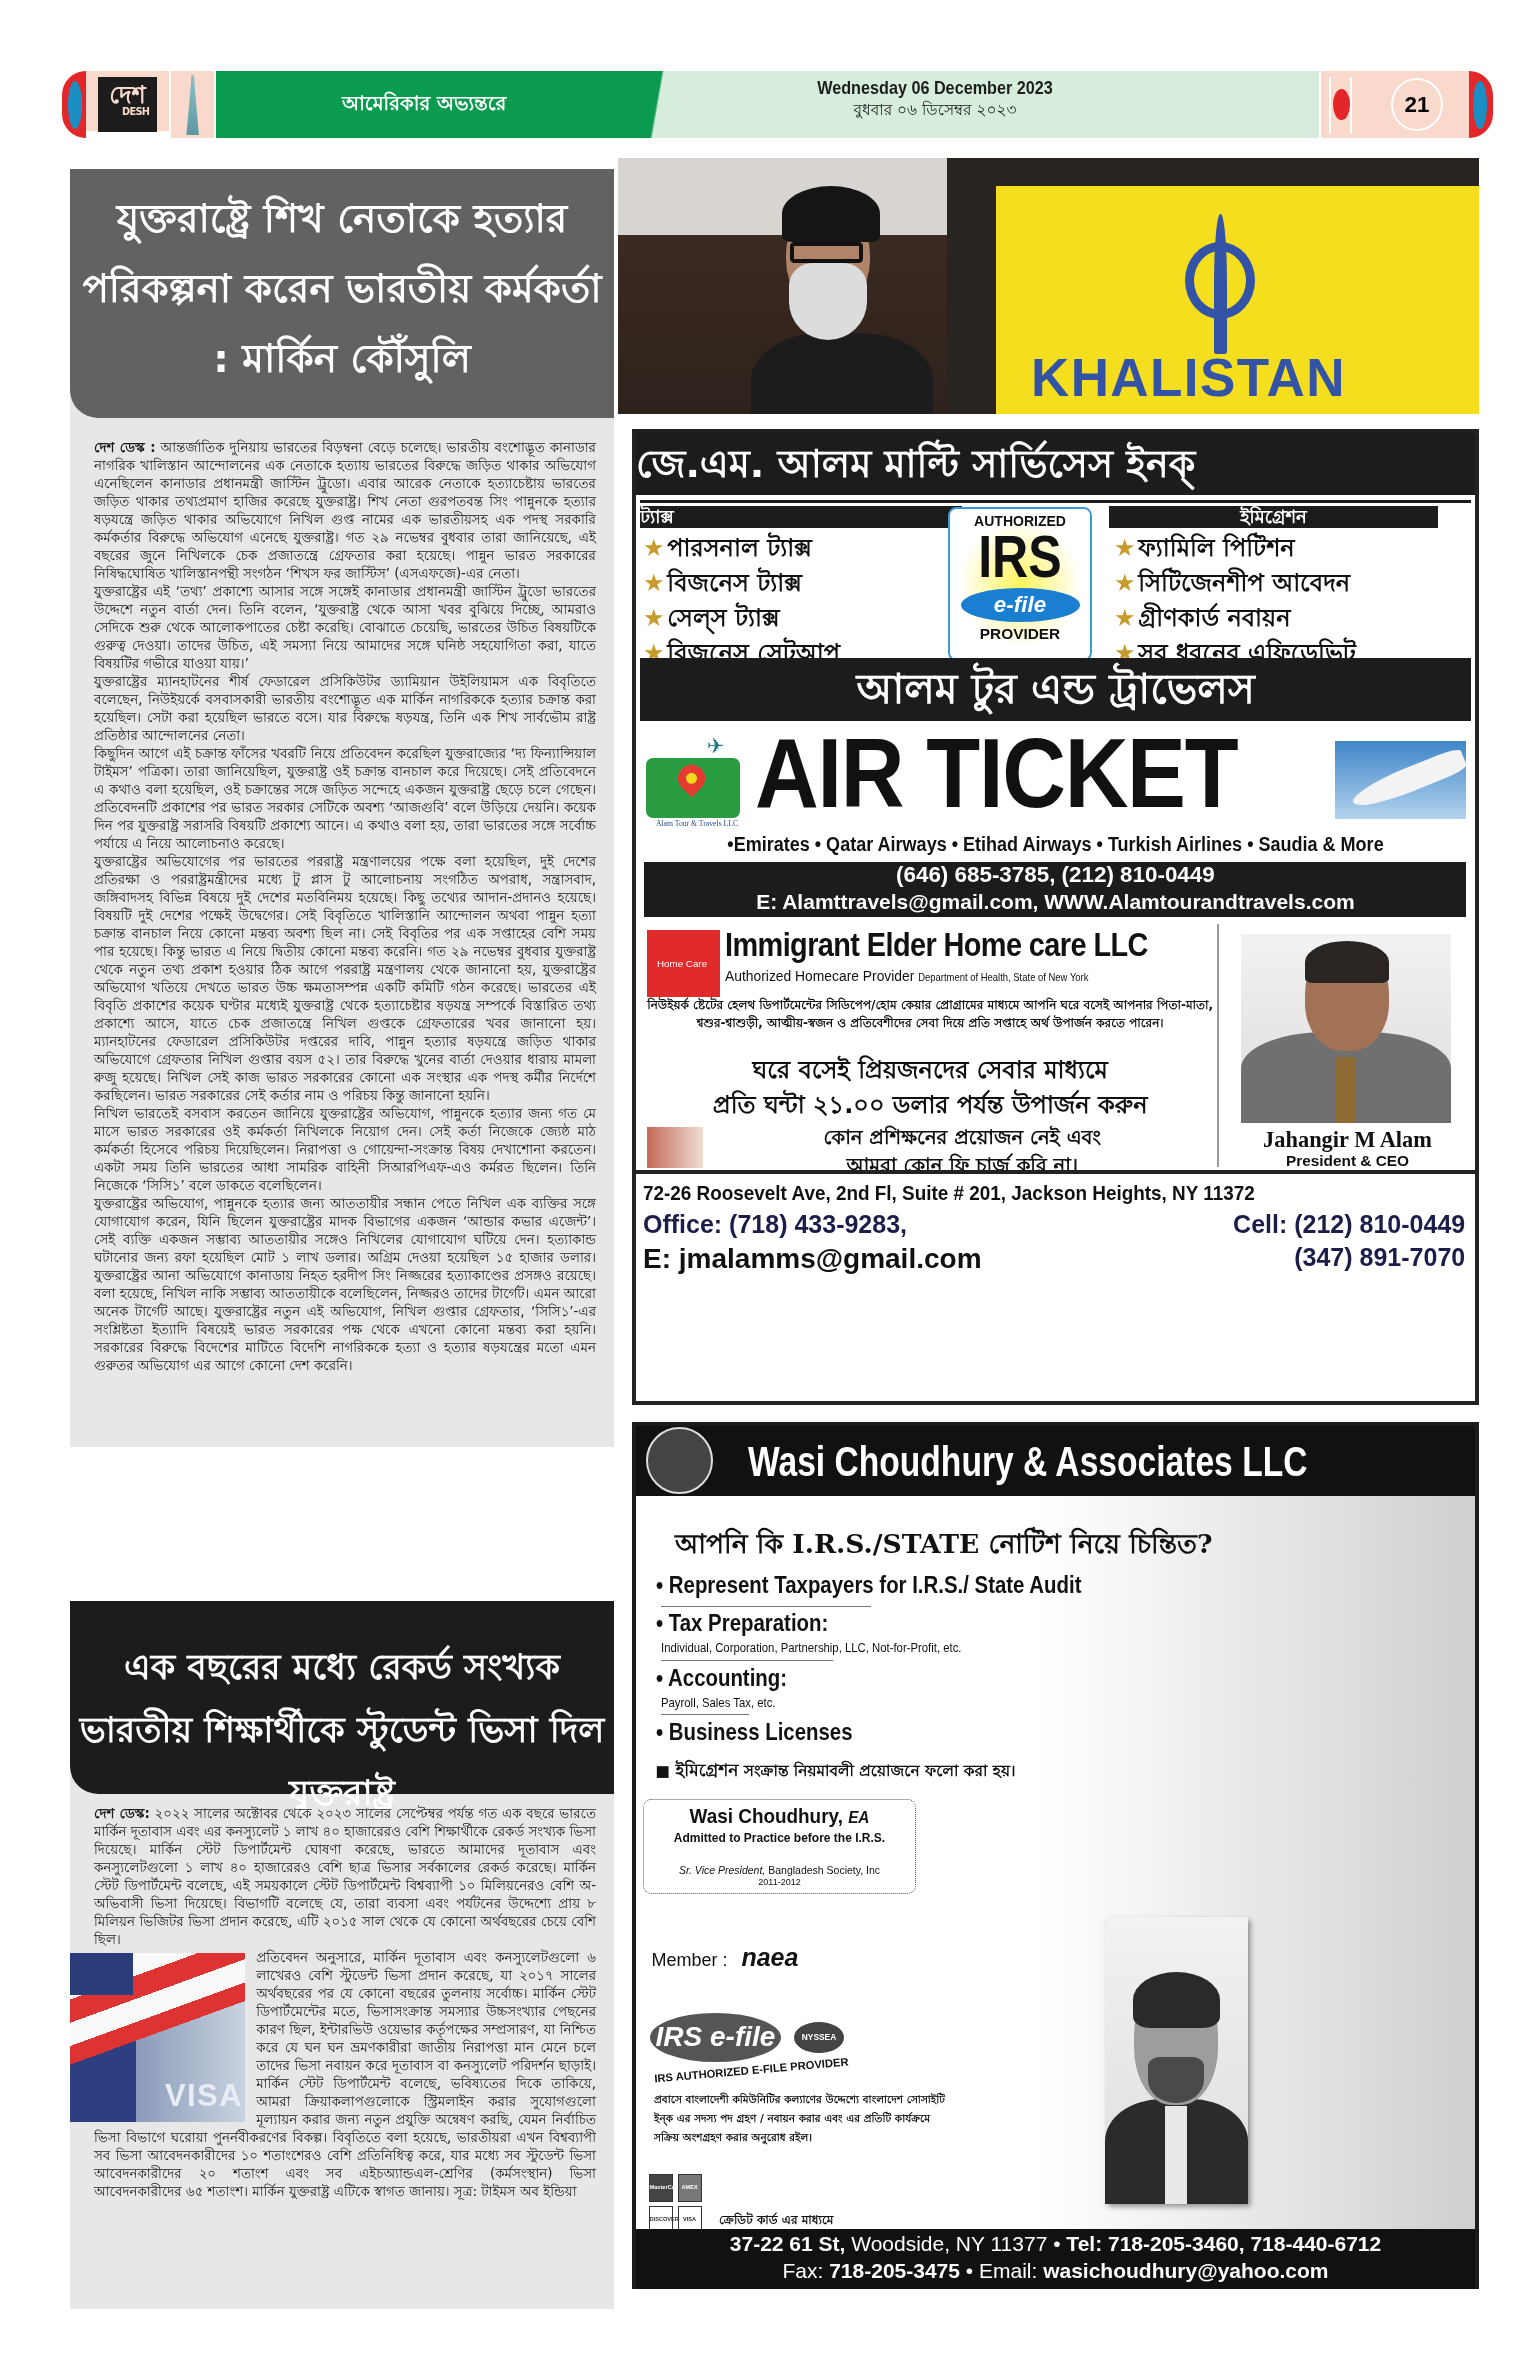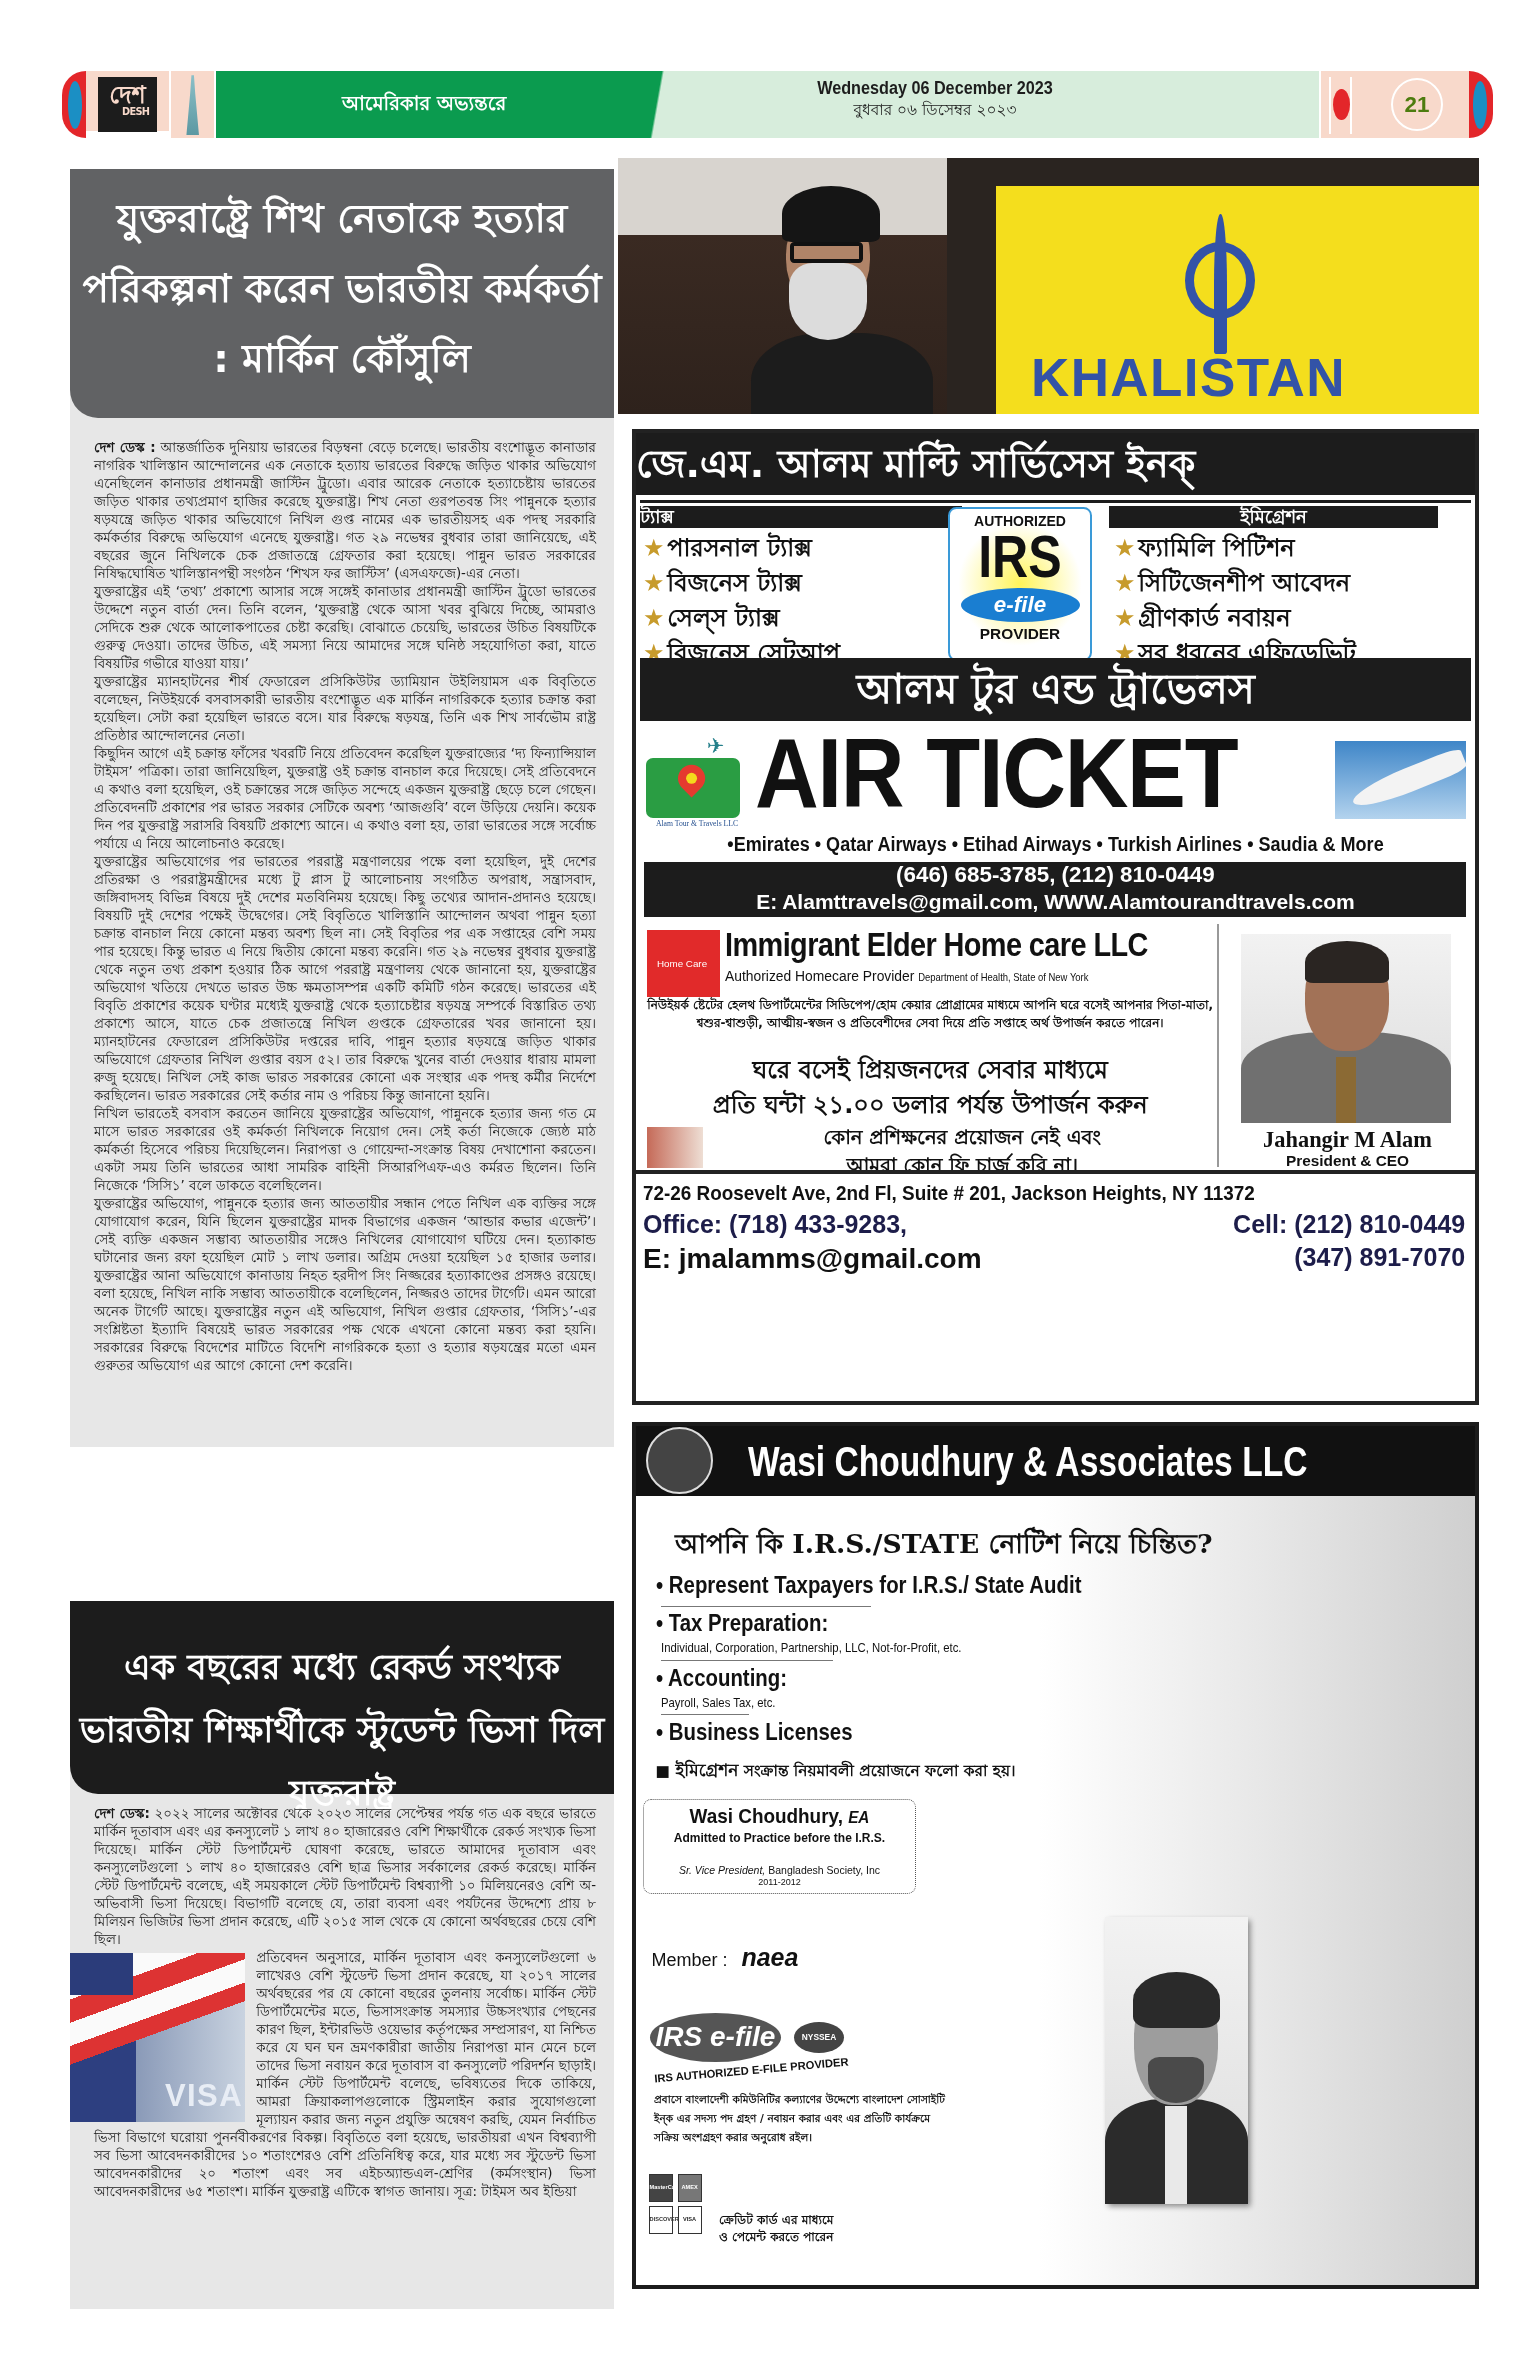--- a/index.html
+++ b/index.html
@@ -19,21 +19,21 @@
 #logoSub{position:absolute;left:36px;top:35px;font-size:9.8px;color:#f8d9cb;font-weight:bold;letter-spacing:-0.7px}
 #liberty{left:109px;top:0;width:43px;height:67px;background:#f8d9cb}
 #libertyFig{position:absolute;left:15.4px;top:4.2px;width:12.6px;height:60px;background:linear-gradient(#8cc0c8,#5c98a2);clip-path:polygon(40% 0,60% 0,70% 30%,100% 100%,0 100%,30% 30%)}
 #greenBar{left:154px;top:0;width:1103px;height:67px;background:linear-gradient(100deg,#0b9b4f 0,#0b9b4f 40%,#d7eddc 40.2%,#d7eddc 100%);border-radius:0}
 #section{position:absolute;left:126px;top:18px;color:#fff;font-size:19.6px;font-weight:bold}
 #dateEn{position:absolute;left:572px;top:7px;width:294px;text-align:center;font-family:"Liberation Sans",sans-serif;font-weight:bold;font-size:18px;color:#1d1d1d;transform:scaleX(.9)}
 #dateBn{position:absolute;left:572px;top:27px;width:294px;text-align:center;font-size:15.4px;color:#1d1d1d}
 #pgArea{left:1259px;top:0;width:148px;height:67px;background:#f8d9cb}
 #pgFlag{position:absolute;left:8.4px;top:5.6px;width:22.4px;height:57px;border:2.1px solid #fff;border-top:none;border-bottom:none}
 #pgFlag:after{content:"";position:absolute;left:1.4px;top:12.6px;width:17px;height:31px;border-radius:50%;background:#e3262a}
-#pgCircle{position:absolute;left:70px;top:7px;width:52px;height:53px;border-radius:50%;border:2.1px solid #fff;background:#f8d9cb;text-align:center;font-family:"Liberation Sans",sans-serif;font-weight:bold;font-size:22.4px;line-height:49px;color:#4d7c0f}
+#pgCircle{position:absolute;left:70px;top:7px;width:52px;height:53px;border-radius:50%;border:2.1px solid #fff;background:#f8d9cb;text-align:center;font-family:"Liberation Sans",sans-serif;font-weight:bold;font-size:22.4px;line-height:49px;color:#000000}
 
 #a1{left:70px;top:169px;width:544px;height:1278px;background:#e7e7e7}
 #a1head{position:absolute;left:0;top:0;width:544px;height:249px;background:#616264;border-radius:0 0 0 28px;color:#fff;text-align:center;font-weight:bold;font-size:39px;line-height:70px;padding-top:15.4px}
 .body{position:absolute;font-size:13.4px;line-height:18px;text-align:justify;color:#1a1a1a}
 .body p{margin:0}
 .lead{font-weight:bold}
 #a1body{left:24px;top:270px;width:502px}
 
 #a2{left:70px;top:1601px;width:544px;height:708px;background:#e7e7e7}
 #a2head{position:absolute;left:0;top:0;width:544px;height:193px;background:#1c1c1c;border-radius:0 0 0 28px;color:#fff;text-align:center;font-weight:bold;font-size:35px;line-height:63px;padding-top:35px}
@@ -323,14 +323,18 @@
       <div>ও পেমেন্ট করতে পারেন</div>
     </div>
   <div id="wPhotoBox">
     <div style="position:absolute;left:0;top:0;width:143px;height:287px;background:linear-gradient(#f2f2f2,#dedede);box-shadow:2.8px 2.8px 5.6px #888"></div>
     <div style="position:absolute;left:0;top:182px;width:143px;height:105px;border-radius:40% 40% 0 0;background:#2b2b2b"></div>
     <div style="position:absolute;left:60px;top:189px;width:22.4px;height:98px;background:#e9e9e9"></div>
     <div style="position:absolute;left:29px;top:62px;width:84px;height:126px;border-radius:45%;background:#9d9d9d"></div>
     <div style="position:absolute;left:28px;top:55px;width:87px;height:56px;border-radius:50% 50% 20% 20%;background:#2a2a2a"></div>
     <div style="position:absolute;left:43px;top:140px;width:56px;height:46px;border-radius:20% 20% 50% 50%;background:#4a4a4a"></div>
   </div>
+  <div id="wFooter">
+    <div id="wAddr"><b>37-22 61 St,</b><span> Woodside, NY 11377 • </span><b>Tel: 718-205-3460, 718-440-6712</b></div>
+    <div id="wFax"><span>Fax: </span><b>718-205-3475</b><span> • Email: </span><b>wasichoudhury@yahoo.com</b></div>
+  </div>
 </div>
 
 
 </body></html>

